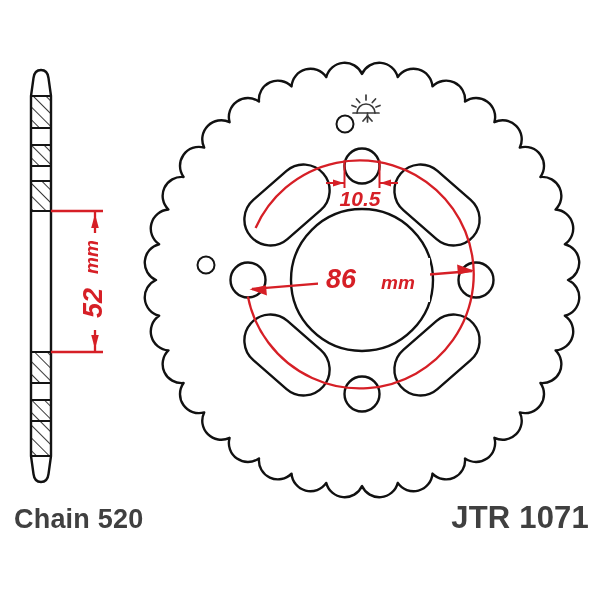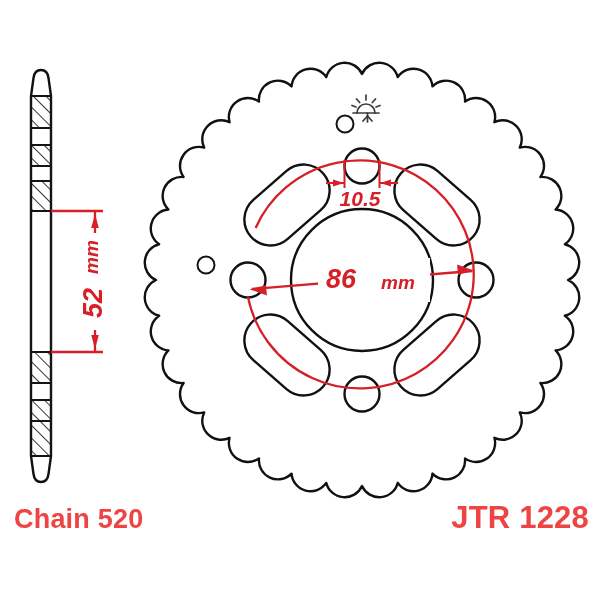--- a/index.html
+++ b/index.html
@@ -73,21 +73,21 @@
     dominant-baseline: middle;
   }
   .dim-text-main { font-size: 27px; }
   .dim-text-unit { font-size: 19px; }
   .dim-text-small { font-size: 21px; }
 
   .caption {
     position: absolute;
     font-family: "Liberation Sans", sans-serif;
     font-weight: bold;
-    color: #ef4444;
+    color: #404040;
     font-size: 27px;
     letter-spacing: 0.2px;
     white-space: nowrap;
   }
   #chain-caption {
     left: 14px;
     top: 504px;
   }
   #part-caption {
     right: 12px;
@@ -221,15 +221,15 @@
         <polygon class="dim-arrow" points="344,183 333,179.4 333,186.6"></polygon>
         <polygon class="dim-arrow" points="380,183 391,179.4 391,186.6"></polygon>
         <text class="dim-text dim-text-small" x="360" y="200" text-anchor="middle">10.5</text>
       </g>
 
     </g>
   </svg>
 
   <div class="caption" id="chain-caption">Chain 520</div>
 
-  <div class="caption" id="part-caption">JTR 1228</div>
+  <div class="caption" id="part-caption">JTR 1071</div>
 
 </div>
 
 </body></html>

